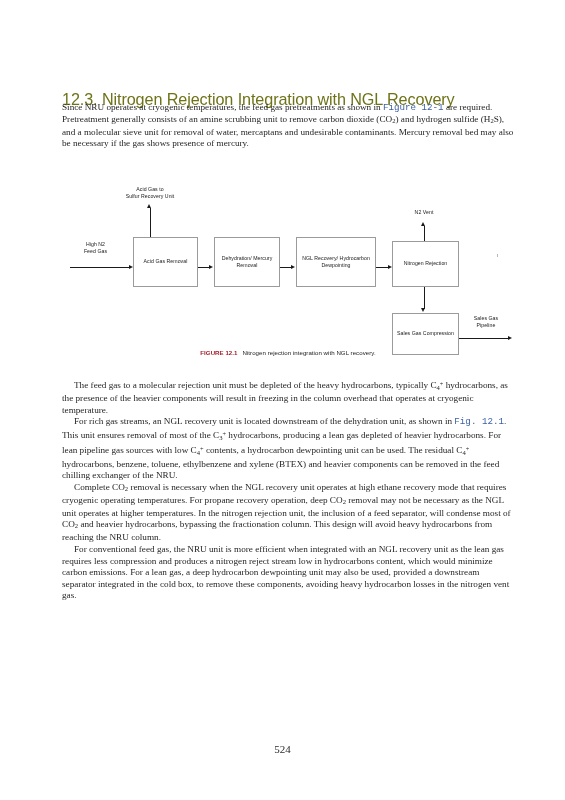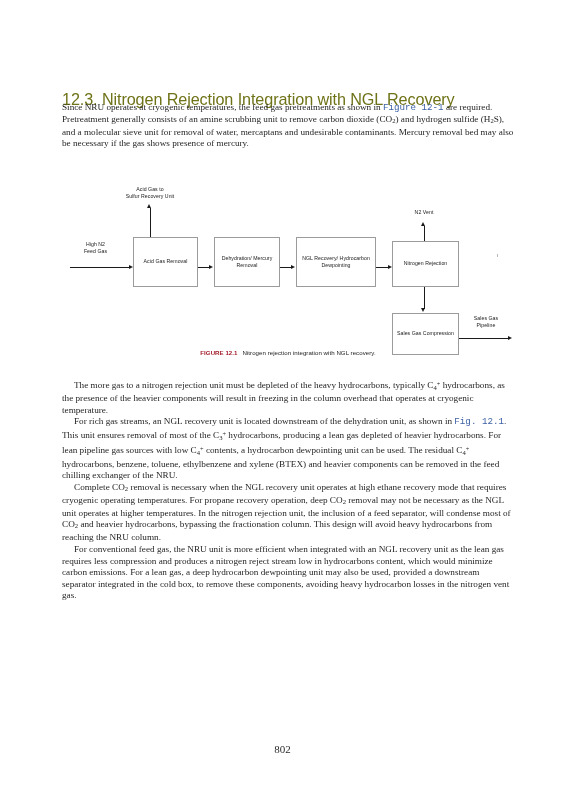--- a/index.html
+++ b/index.html
@@ -237,24 +237,24 @@
 
     <div class="speck"></div>
   </div>
 
   <div class="figure-caption">
     <span class="fignum">FIGURE 12.1</span><span>Nitrogen rejection integration with NGL recovery.</span>
   </div>
 
   <div class="body-col after-figure">
 
-    <p class="indent"><span>The more gas to a nitrogen rejection unit must be depleted of the heavy hydrocarbons, typically C</span><sub>4</sub><sup>+</sup><span> hydrocarbons, as the presence of the heavier components will result in freezing in the column overhead that operates at cryogenic temperature.</span></p>
+    <p class="indent"><span>The feed gas to a molecular rejection unit must be depleted of the heavy hydrocarbons, typically C</span><sub>4</sub><sup>+</sup><span> hydrocarbons, as the presence of the heavier components will result in freezing in the column overhead that operates at cryogenic temperature.</span></p>
 
     <p class="indent"><span>For rich gas streams, an NGL recovery unit is located downstream of the dehydration unit, as shown in </span><span class="xref">Fig. 12.1</span><span>. This unit ensures removal of most of the C</span><sub>3</sub><sup>+</sup><span> hydrocarbons, producing a lean gas depleted of heavier hydrocarbons. For lean pipeline gas sources with low C</span><sub>4</sub><sup>+</sup><span> contents, a hydrocarbon dewpointing unit can be used. The residual C</span><sub>4</sub><sup>+</sup><span> hydrocarbons, benzene, toluene, ethylbenzene and xylene (BTEX) and heavier components can be removed in the feed chilling exchanger of the NRU.</span></p>
 
     <p class="indent"><span>Complete CO</span><sub>2</sub><span> removal is necessary when the NGL recovery unit operates at high ethane recovery mode that requires cryogenic operating temperatures. For propane recovery operation, deep CO</span><sub>2</sub><span> removal may not be necessary as the NGL unit operates at higher temperatures. In the nitrogen rejection unit, the inclusion of a feed separator, will condense most of CO</span><sub>2</sub><span> and heavier hydrocarbons, bypassing the fractionation column. This design will avoid heavy hydrocarbons from reaching the NRU column.</span></p>
 
     <p class="indent">For conventional feed gas, the NRU unit is more efficient when integrated with an NGL recovery unit as the lean gas requires less compression and produces a nitrogen reject stream low in hydrocarbons content, which would minimize carbon emissions. For a lean gas, a deep hydrocarbon dewpointing unit may also be used, provided a downstream separator integrated in the cold box, to remove these components, avoiding heavy hydrocarbon losses in the nitrogen vent gas.</p>
   </div>
 
-  <div class="page-number">802</div>
+  <div class="page-number">524</div>
 
 </div>
 
 </body></html>

